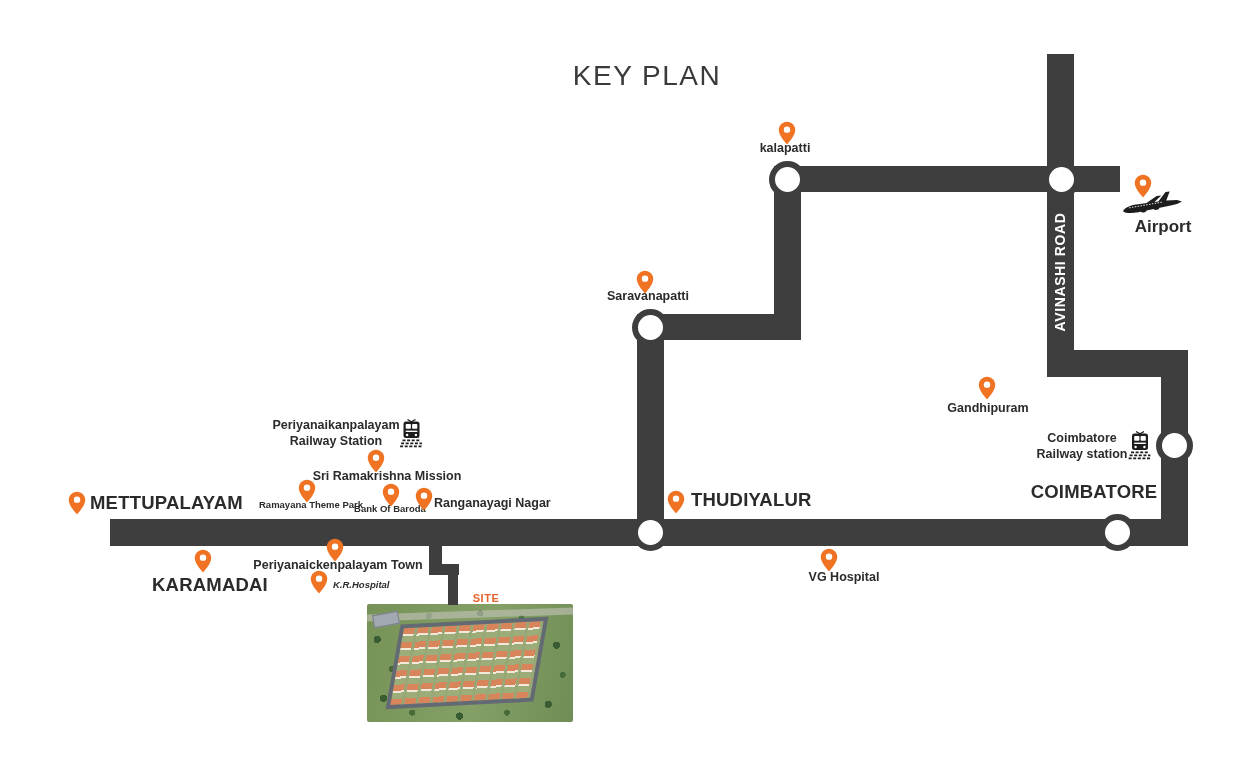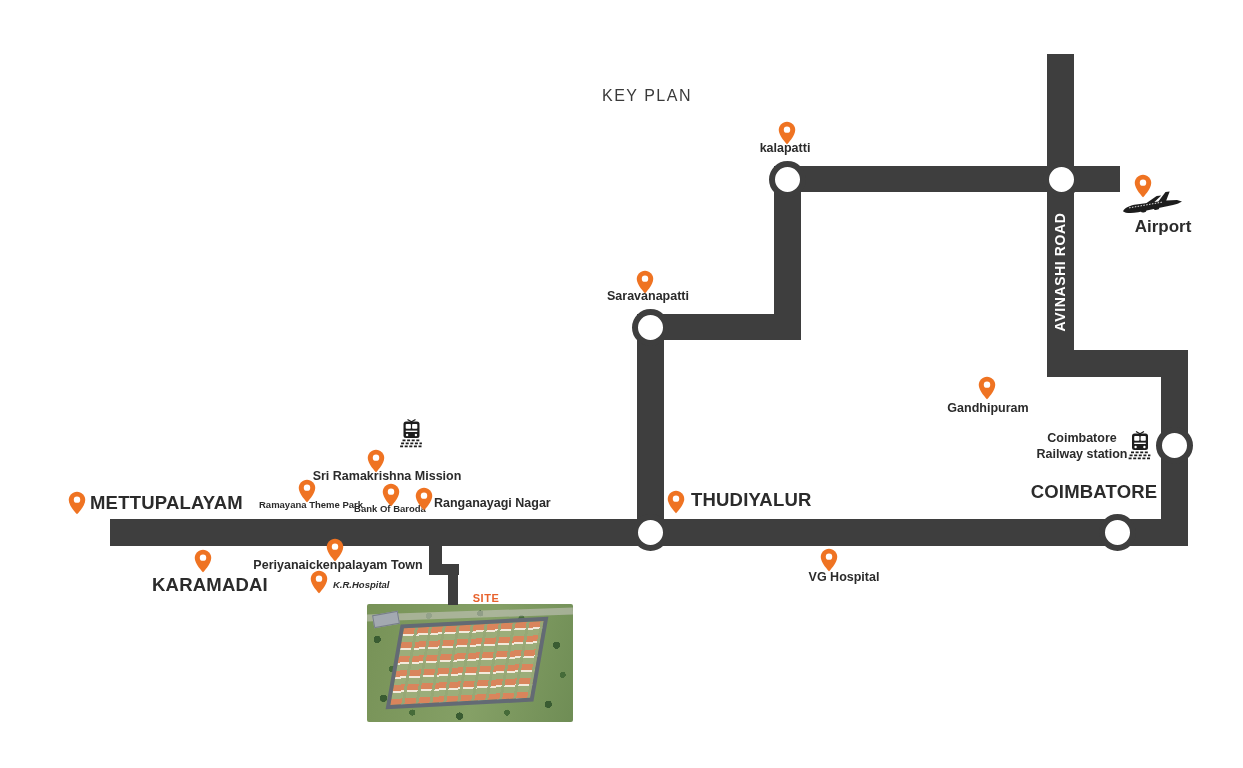--- a/index.html
+++ b/index.html
@@ -26,21 +26,21 @@
   .place-label.left{transform:translateY(-50%);}
   .size-xl{font-size:18.5px;letter-spacing:.2px;}
   .size-lg{font-size:17px;}
   .size-md{font-size:12.5px;}
   .size-sm{font-size:9.5px;}
   .pin{position:absolute;}
   .pin svg,.map-icon svg{display:block;width:100%;height:100%;}
   .map-icon{position:absolute;}
   #page-title{
     position:absolute;left:647px;top:76px;transform:translate(-50%,-50%);
-    font-size:16px;letter-spacing:1.5px;color:#3a3a3a;white-space:nowrap;font-weight:400;margin-top:20px;
+    font-size:28px;letter-spacing:1.5px;color:#3a3a3a;white-space:nowrap;font-weight:400;
   }
   #site-label{
     position:absolute;left:486px;top:598px;transform:translate(-50%,-50%);
     font-size:11px;font-weight:700;color:var(--site-label);letter-spacing:.5px;
   }
   
   #site-photo{
     position:absolute;left:367px;top:604px;width:206px;height:118px;overflow:hidden;border-radius:2px;
     background-image:
       radial-gradient(circle 6px at 5% 30%,  #3a5c32 0 60%, transparent 62%),
@@ -178,20 +178,24 @@
       </svg>
     </div>
     <div class="place-label left size-xl" style="left: 90px; top: 503px;">METTUPALAYAM</div>
     <div class="pin" style="left: 194px; top: 548.5px; width: 18px; height: 24px;">
       <svg viewBox="0 0 24 32">
      <path d="M12 1C5.92 1 1 5.92 1 12c0 8.1 11 19 11 19s11-10.9 11-19C23 5.92 18.08 1 12 1z" fill="#ef7322"></path>
      <circle cx="12" cy="11.5" r="4.3" fill="#ffffff"></circle>
       </svg>
     </div>
     <div class="place-label center size-xl" style="left: 210px; top: 585px;">KARAMADAI</div>
+    <div class="place-label center size-md" style="left: 336px; top: 433px;">
+      <div>Periyanaikanpalayam</div>
+      <div>Railway Station</div>
+    </div>
     <div class="map-icon" style="left: 399px; top: 416px; width: 25px; height: 32px;">
       <svg viewBox="0 0 24 32">
      <path d="M8 3.4 L12 5.8 L16 3.4" fill="none" stroke="#1d1d1d" stroke-width="1.2"></path>
      <rect x="4" y="5.5" width="16" height="16.5" rx="2.5" fill="#1d1d1d"></rect>
      <rect x="6.2" y="8" width="5.2" height="4.8" rx="0.8" fill="#fff"></rect>
      <rect x="12.6" y="8" width="5.2" height="4.8" rx="0.8" fill="#fff"></rect>
      <rect x="6.2" y="14.6" width="11.6" height="1.4" fill="#fff"></rect>
      <circle cx="7.6" cy="19" r="1.2" fill="#fff"></circle>
         <circle cx="16.4" cy="19" r="1.2" fill="#fff"></circle>
      <line x1="3" y1="24.4" x2="21" y2="24.4" stroke="#1d1d1d" stroke-width="1.8" stroke-dasharray="3 1.6"></line>

